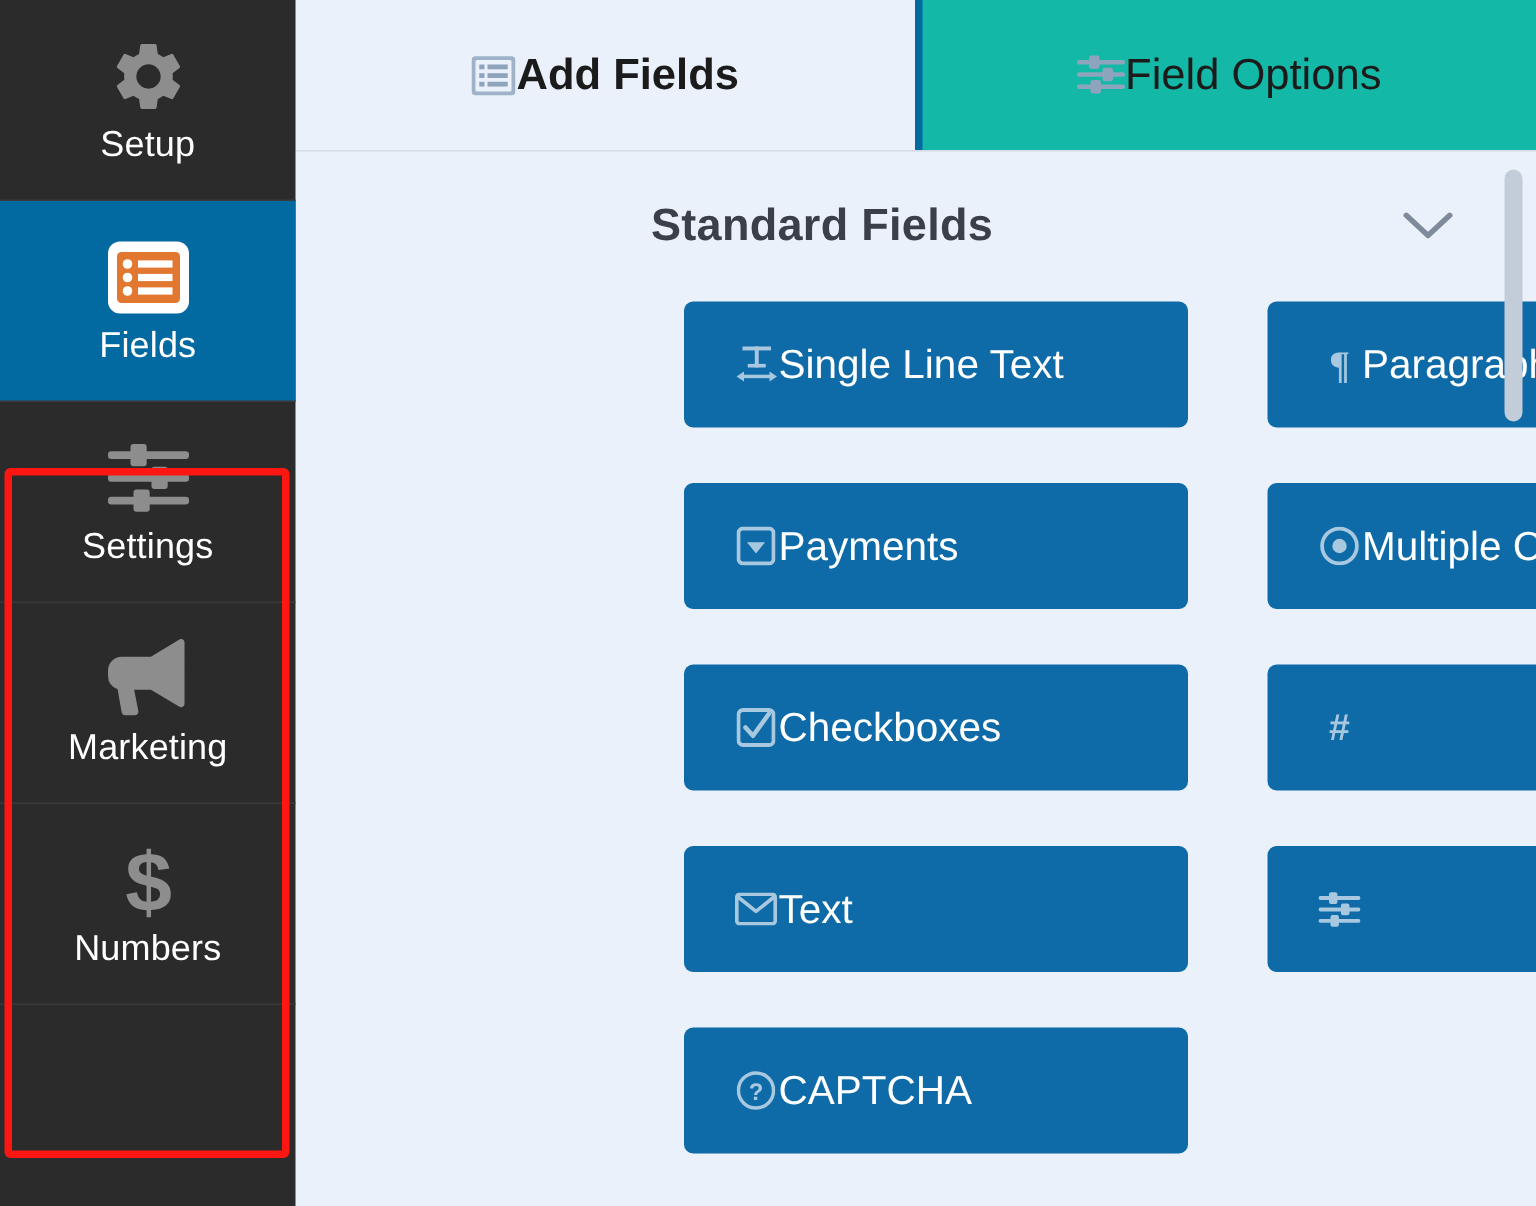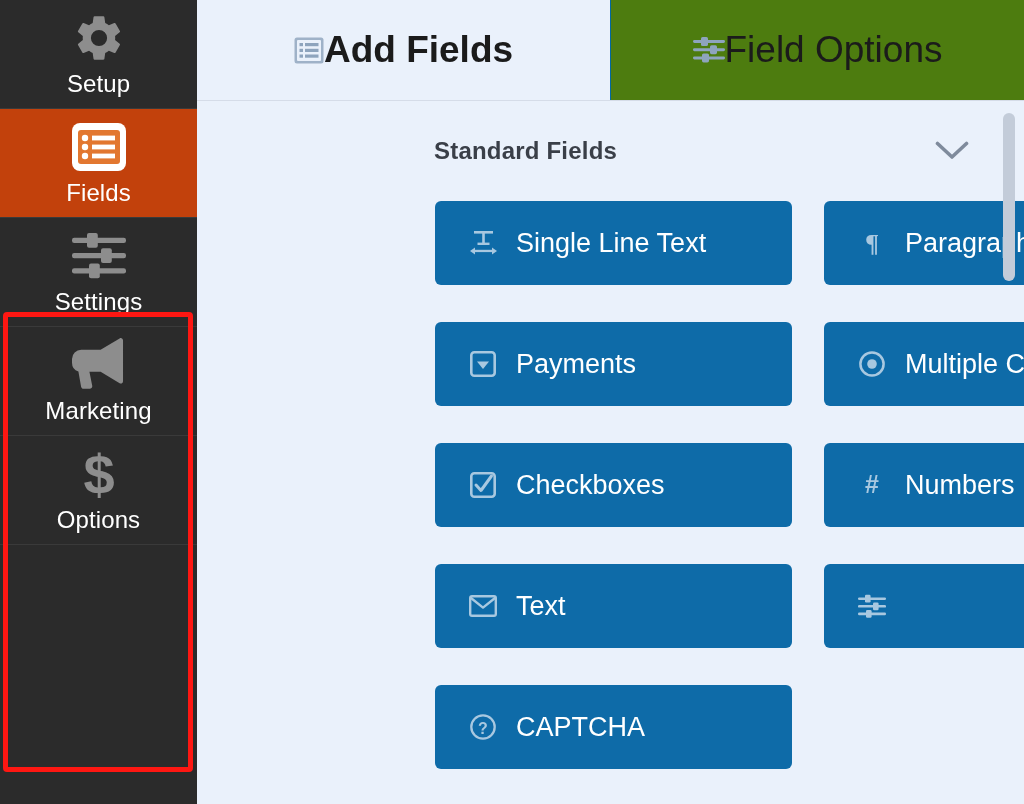--- a/index.html
+++ b/index.html
@@ -14,31 +14,31 @@
   
   #sidebar {
     width: 197px; height: 804px;
     background: #2b2b2b;
     flex: 0 0 197px;
     position: relative;
     z-index: 2;
   }
   .nav-item {
     width: 197px;
-    height: 109px;
+    height: 134px;
     display: flex;
     flex-direction: column;
     align-items: center;
     justify-content: center;
     color: #ffffff;
     cursor: pointer;
     position: relative;
     border-bottom: 1px solid #3a3a3a;
   }
-  .nav-item.active { background: #c2410c; }
+  .nav-item.active { background: #0369a1; }
   .nav-item .nav-icon {
     height: 56px;
     display: flex;
     align-items: center;
     justify-content: center;
     margin-bottom: 4px;
   }
   .nav-item .nav-icon svg { display: block; }
   .nav-label {
     font-size: 24px;
@@ -80,70 +80,70 @@
     border-bottom: 1px solid #d5dce8;
     background: #e3e8f0;
   }
   .tab {
     display: flex;
     align-items: center;
     justify-content: center;
     gap: 0;
     cursor: pointer;
     height: 100%;
-    font-size: 37px;
+    font-size: 29px;
     color: #1b1b1b;
     position: relative;
   }
   .tab.active { background: #eaf1fb; width: 413px; flex: 0 0 413px; font-weight: 700; }
-  .tab.inactive { background: #4d7c0f; flex: 1 1 auto; border-left: 1px solid #0369a1; font-weight: 400; }
+  .tab.inactive { background: #14b8a6; flex: 1 1 auto; border-left: 5px solid #0369a1; font-weight: 400; }
   .tab .tab-icon { display: flex; align-items: center; }
   .tab .tab-icon svg { display: block; }
 
   
   #content {
     flex: 1 1 auto;
     overflow: hidden;
     position: relative;
     padding: 0 0 0 0;
   }
   #section-head {
     display: flex;
     align-items: center;
     justify-content: space-between;
     padding: 0 55px 0 237px;
     height: 100px;
   }
   #section-title {
-    font-size: 24px;
+    font-size: 30px;
     font-weight: 700;
     color: #3a3f48;
     letter-spacing: .2px;
   }
   #collapse-chevron { cursor: pointer; display: flex; align-items: center; }
 
   #field-grid {
     display: grid;
     grid-template-columns: 357px 357px;
     column-gap: 32px;
     row-gap: 37px;
     padding-left: 238px;
   }
   .field-btn {
     height: 84px;
     background: #0e6ba8;
     border-radius: 6px;
     display: flex;
     align-items: center;
-    gap: 18px;
     padding-left: 33px;
     color: #ffffff;
     font-size: 27px;
     cursor: pointer;
     user-select: none;
+    margin-left: 21px;
   }
   .field-btn .f-icon {
     width: 30px;
     display: flex;
     align-items: center;
     justify-content: center;
     flex: 0 0 30px;
   }
   .field-btn .f-icon svg { display: block; }
   .field-btn .f-icon .fg { fill: #a8c8e0; }
@@ -219,21 +219,21 @@
       </span>
       <span class="nav-label">Marketing</span>
     </div>
 
     <div class="nav-item">
       <span class="nav-icon">
         <svg width="34" height="56" viewBox="0 0 17 28">
             <text x="8.5" y="24" text-anchor="middle" class="glyph" style="font-family:'Liberation Sans',sans-serif;font-size:28px;font-weight:700;">$</text>
           </svg>
       </span>
-      <span class="nav-label">Options</span>
+      <span class="nav-label">Numbers</span>
     </div>
 
     <div id="highlight-box"></div>
   </nav>
 
   <section id="main">
 
     <div id="tabs">
       <div class="tab active">
         <span class="tab-icon">
@@ -330,21 +330,20 @@
           </span>
           <span class="field-label">Checkboxes</span>
         </div>
 
         <div class="field-btn">
           <span class="f-icon">
             <svg width="26" height="26" viewBox="0 0 26 26">
                 <text x="13" y="21" text-anchor="middle" class="fg" style="font-family:'Liberation Sans',sans-serif;font-size:25px;font-weight:700;">#</text>
               </svg>
           </span>
-          <span class="field-label">Numbers</span>
         </div>
 
 
         <div class="field-btn">
           <span class="f-icon">
             <svg width="28" height="22" viewBox="0 0 28 22">
               <rect x="1.2" y="1.2" width="25.6" height="19.6" rx="1.8" fill="none" class="st" stroke-width="2.4"></rect>
               <path d="M2 3 L14 12.6 L26 3" fill="none" class="st" stroke-width="2.4" stroke-linecap="round" stroke-linejoin="round"></path>
             </svg>
           </span>

